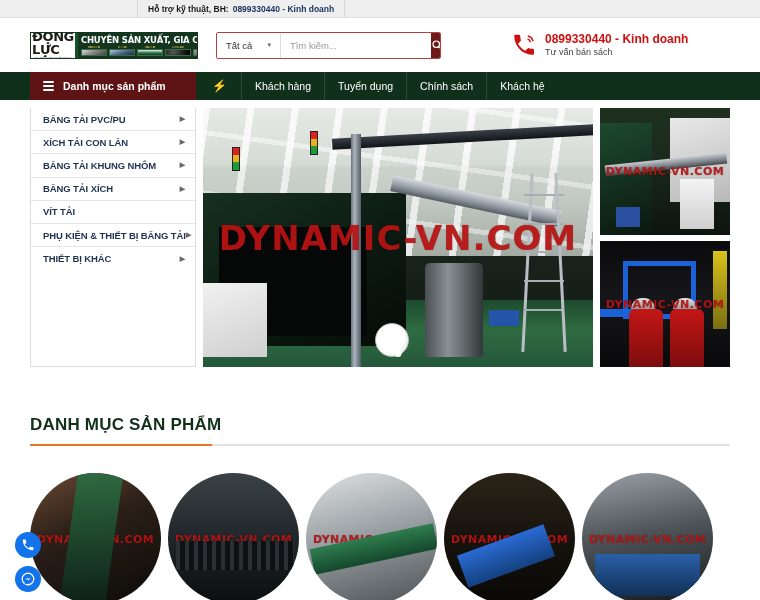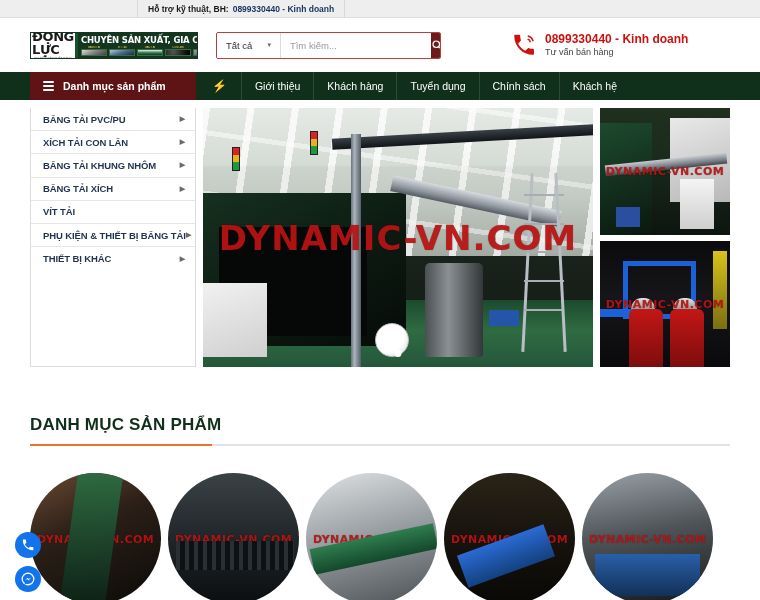--- a/index.html
+++ b/index.html
@@ -451,40 +451,39 @@
       <div class="hotline">
         <span class="hotline-icon">
           <svg viewBox="0 0 24 24" fill="currentColor">
             <path d="M6.6 10.8c1.4 2.8 3.8 5.1 6.6 6.6l2.2-2.2c.3-.3.7-.4 1.1-.3 1.2.4 2.4.6 3.7.6.6 0 1 .4 1 1V20c0 .6-.4 1-1 1C10.8 21 3 13.2 3 3.6c0-.6.4-1 1-1h3.5c.6 0 1 .4 1 1 0 1.3.2 2.5.6 3.7.1.4 0 .8-.3 1.1l-2.2 2.4z"></path>
             <path d="M16.4 3.2a.7.7 0 1 0-.4 1.3 5.1 5.1 0 0 1 3.5 3.5.7.7 0 1 0 1.3-.4 6.5 6.5 0 0 0-4.4-4.4z"></path>
             <path d="M15.8 6.1a.7.7 0 0 0-.3 1.3 2.4 2.4 0 0 1 1.5 1.5.7.7 0 1 0 1.3-.4 3.8 3.8 0 0 0-2.5-2.4z"></path>
           </svg>
         </span>
         <span>
           <span class="hotline-num" style="display:block">0899330440 - Kinh doanh</span>
-          <span class="hotline-sub" style="display:block">Tư vấn bán hàng</span>
+          <span class="hotline-sub" style="display:block">Tư vấn bán sách</span>
         </span>
       </div>
 
     </div>
   </div>
 
   <div class="nav">
     <div class="nav-inner">
       <div class="nav-cat">
         <span class="burger">
             <i></i>
             <i></i>
             <i></i>
           </span>
         <span>Danh mục sản phẩm</span>
       </div>
       <div class="nav-bolt">⚡</div>
       <div class="nav-links">
-        <a class="nav-link">Giới thiệu</a>
         <a class="nav-link">Khách hàng</a>
         <a class="nav-link">Tuyển dụng</a>
         <a class="nav-link">Chính sách</a>
         <a class="nav-link">Khách hệ</a>
       </div>
     </div>
   </div>
 
   <div class="hero-wrap">
 

